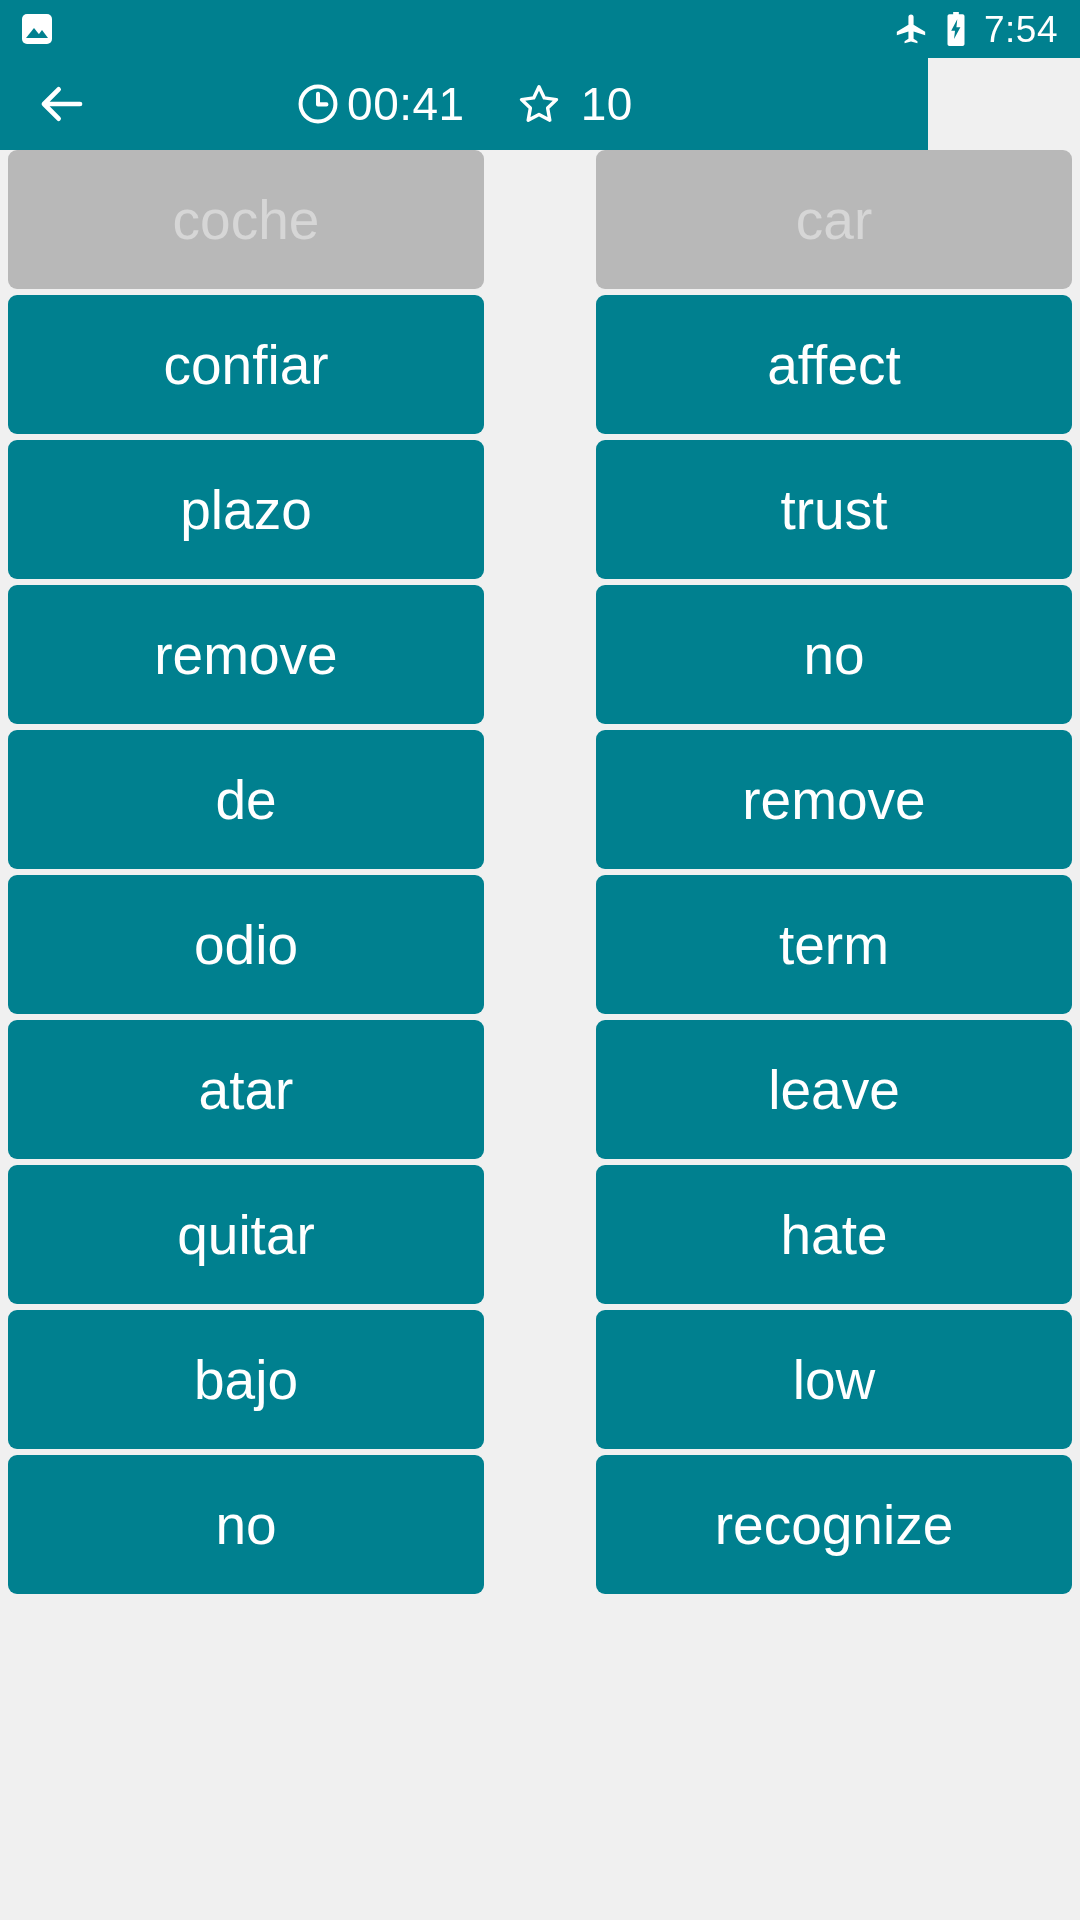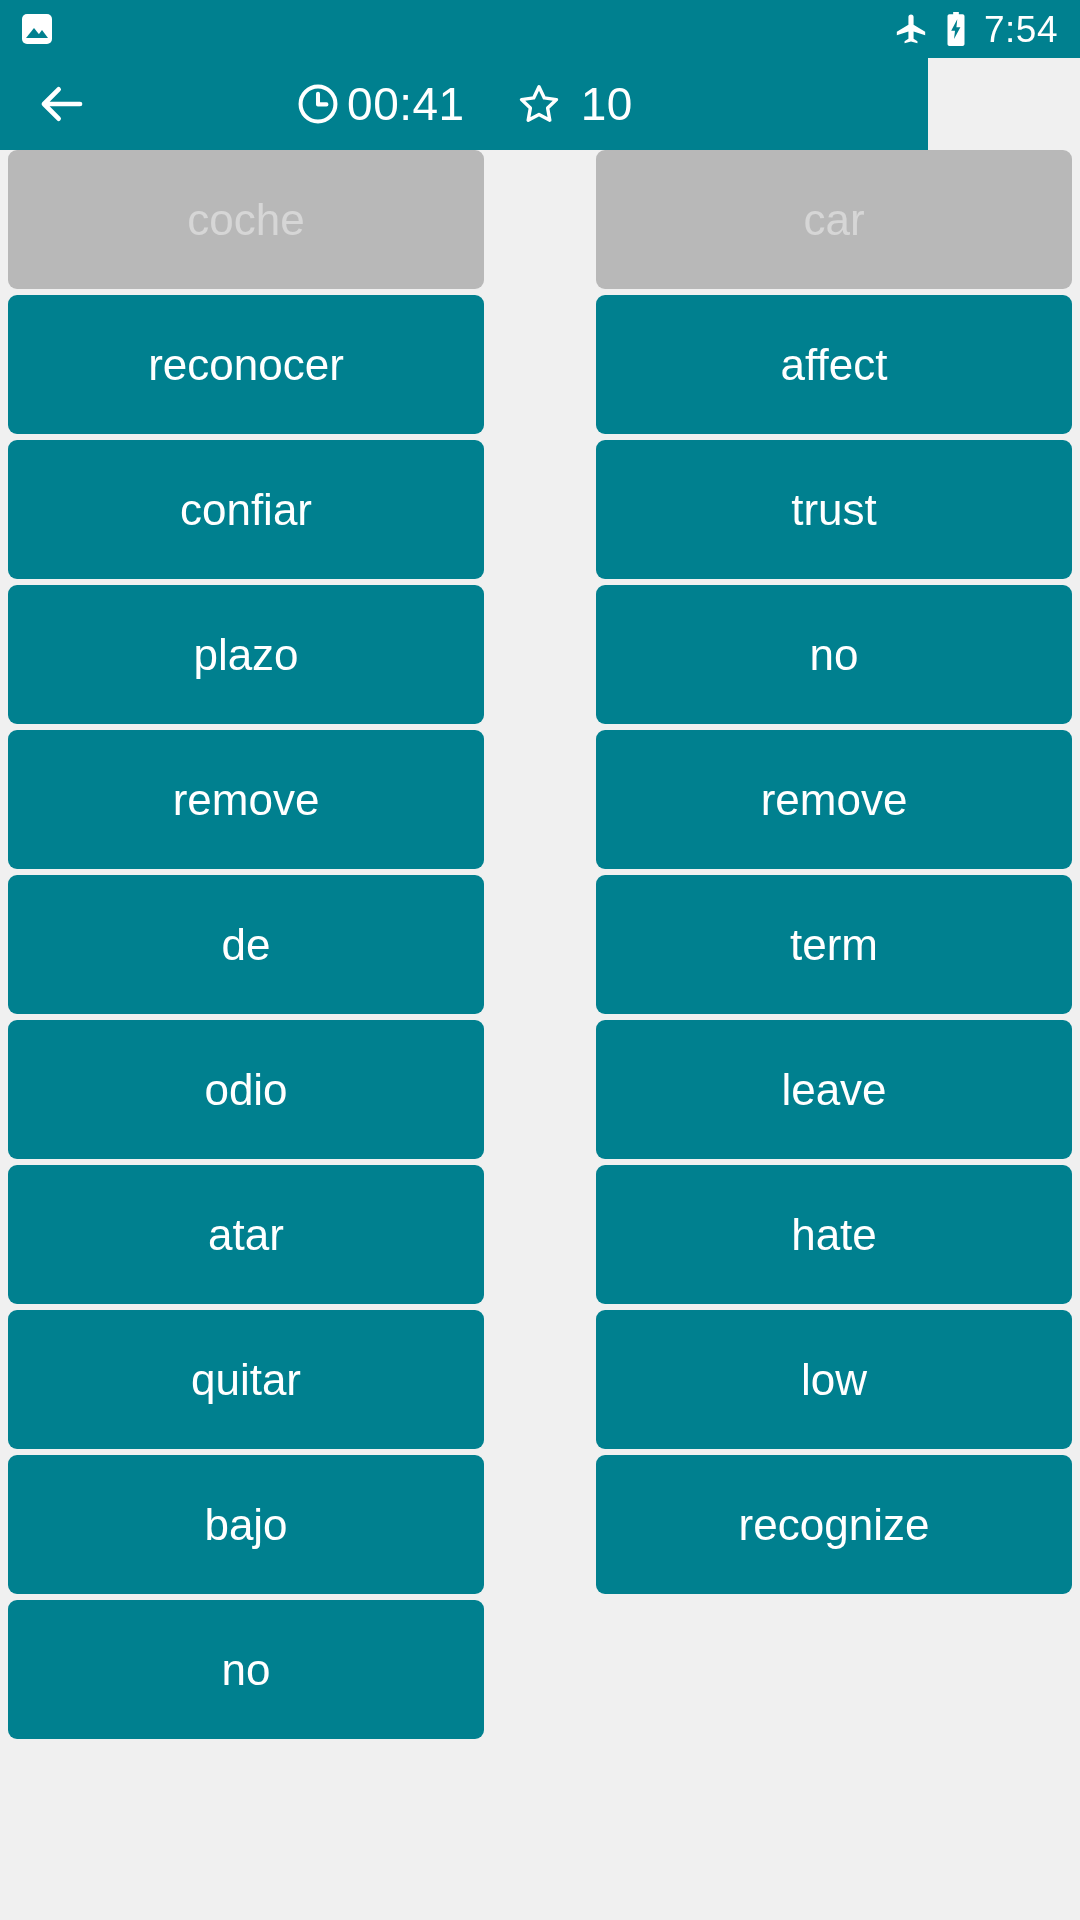--- a/index.html
+++ b/index.html
@@ -133,21 +133,21 @@
 
   .card {
     height: 139px;
     flex: 0 0 139px;
     background: #00808F;
     border-radius: 9px;
     display: flex;
     align-items: center;
     justify-content: center;
     color: #ffffff;
-    font-size: 44px;
+    font-size: 55px;
     font-weight: 400;
     letter-spacing: 0px;
     cursor: pointer;
     box-sizing: border-box;
     padding: 0 10px;
     overflow: hidden;
     white-space: nowrap;
   }
   .card.matched {
     background: #B8B8B8;
@@ -202,23 +202,20 @@
 
     </div>
   </div>
 
   <div class="board">
     <div class="column" id="col-left">
         <div class="card matched">
           <span>coche</span>
         </div>
         <div class="card">
-          <span>reconocer</span>
-        </div>
-        <div class="card">
           <span>confiar</span>
         </div>
         <div class="card">
           <span>plazo</span>
         </div>
         <div class="card">
           <span>remove</span>
         </div>
         <div class="card">
           <span>de</span>

